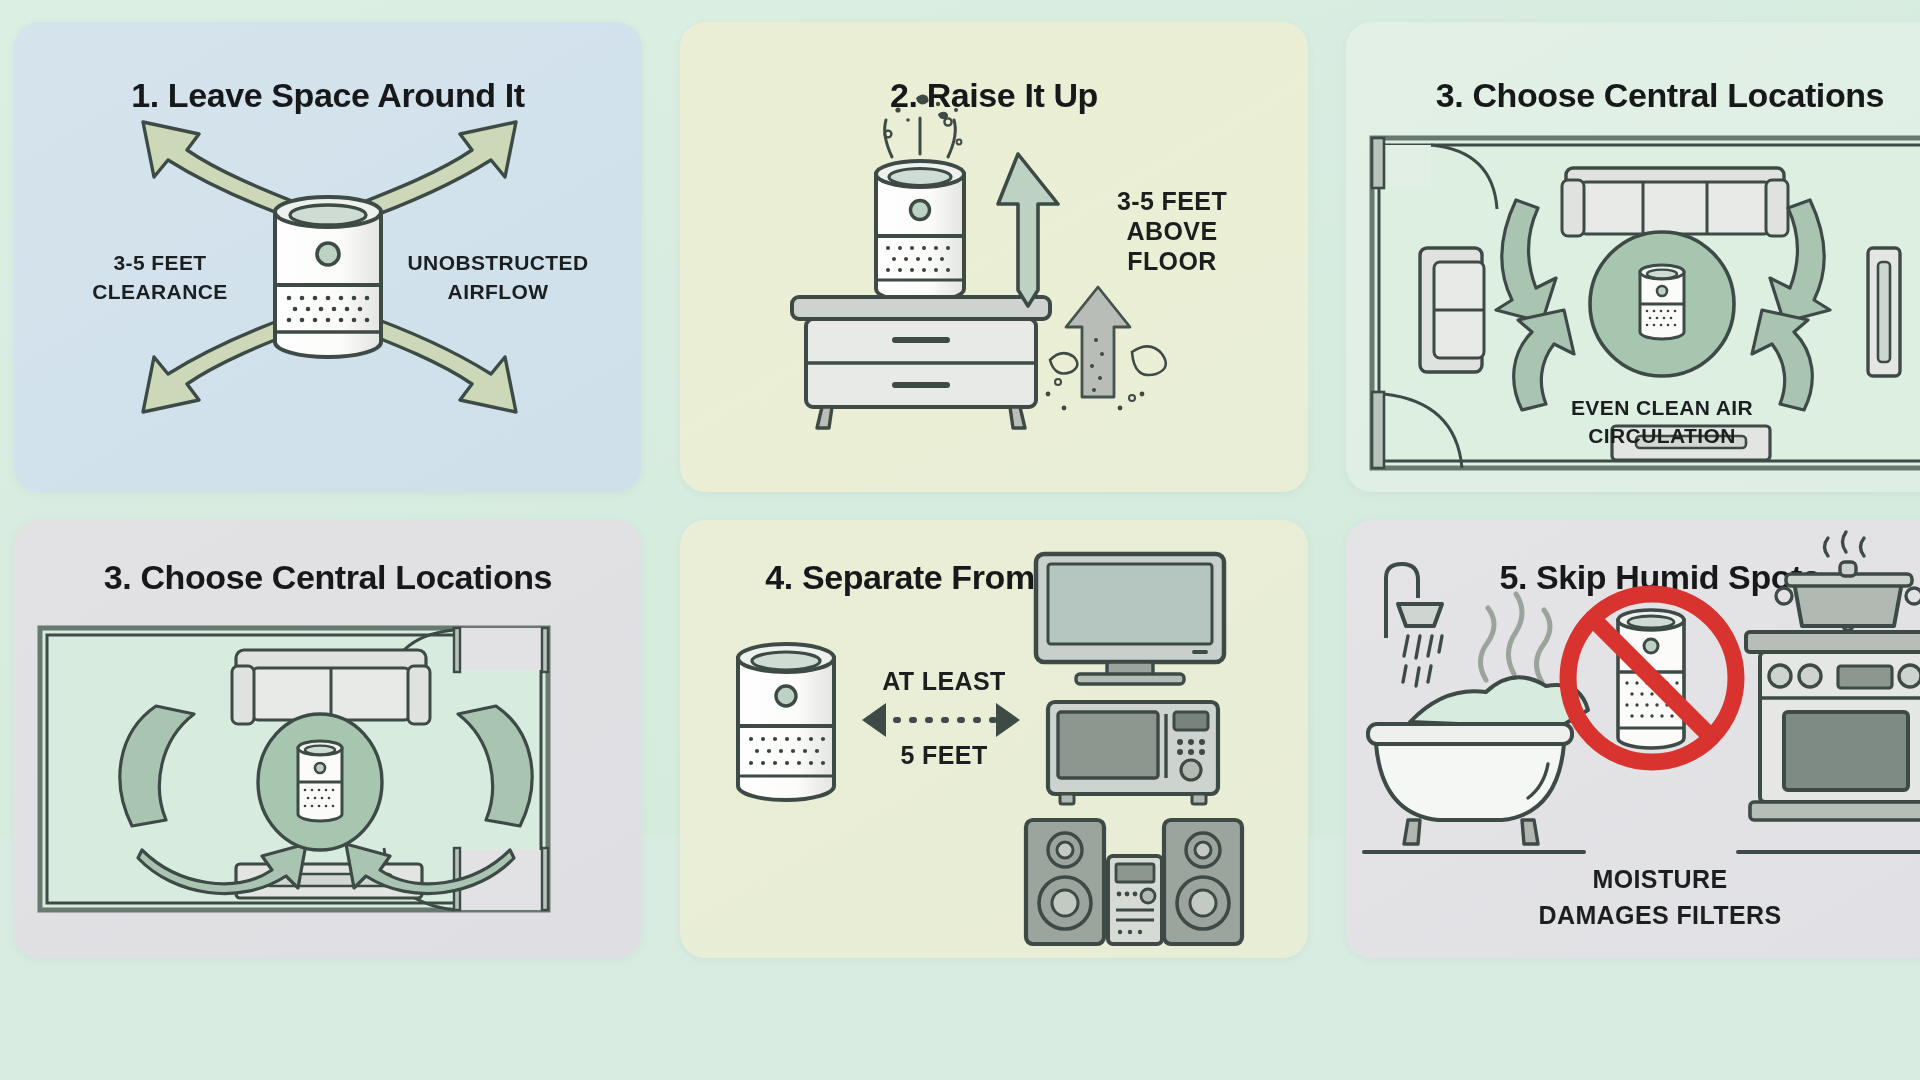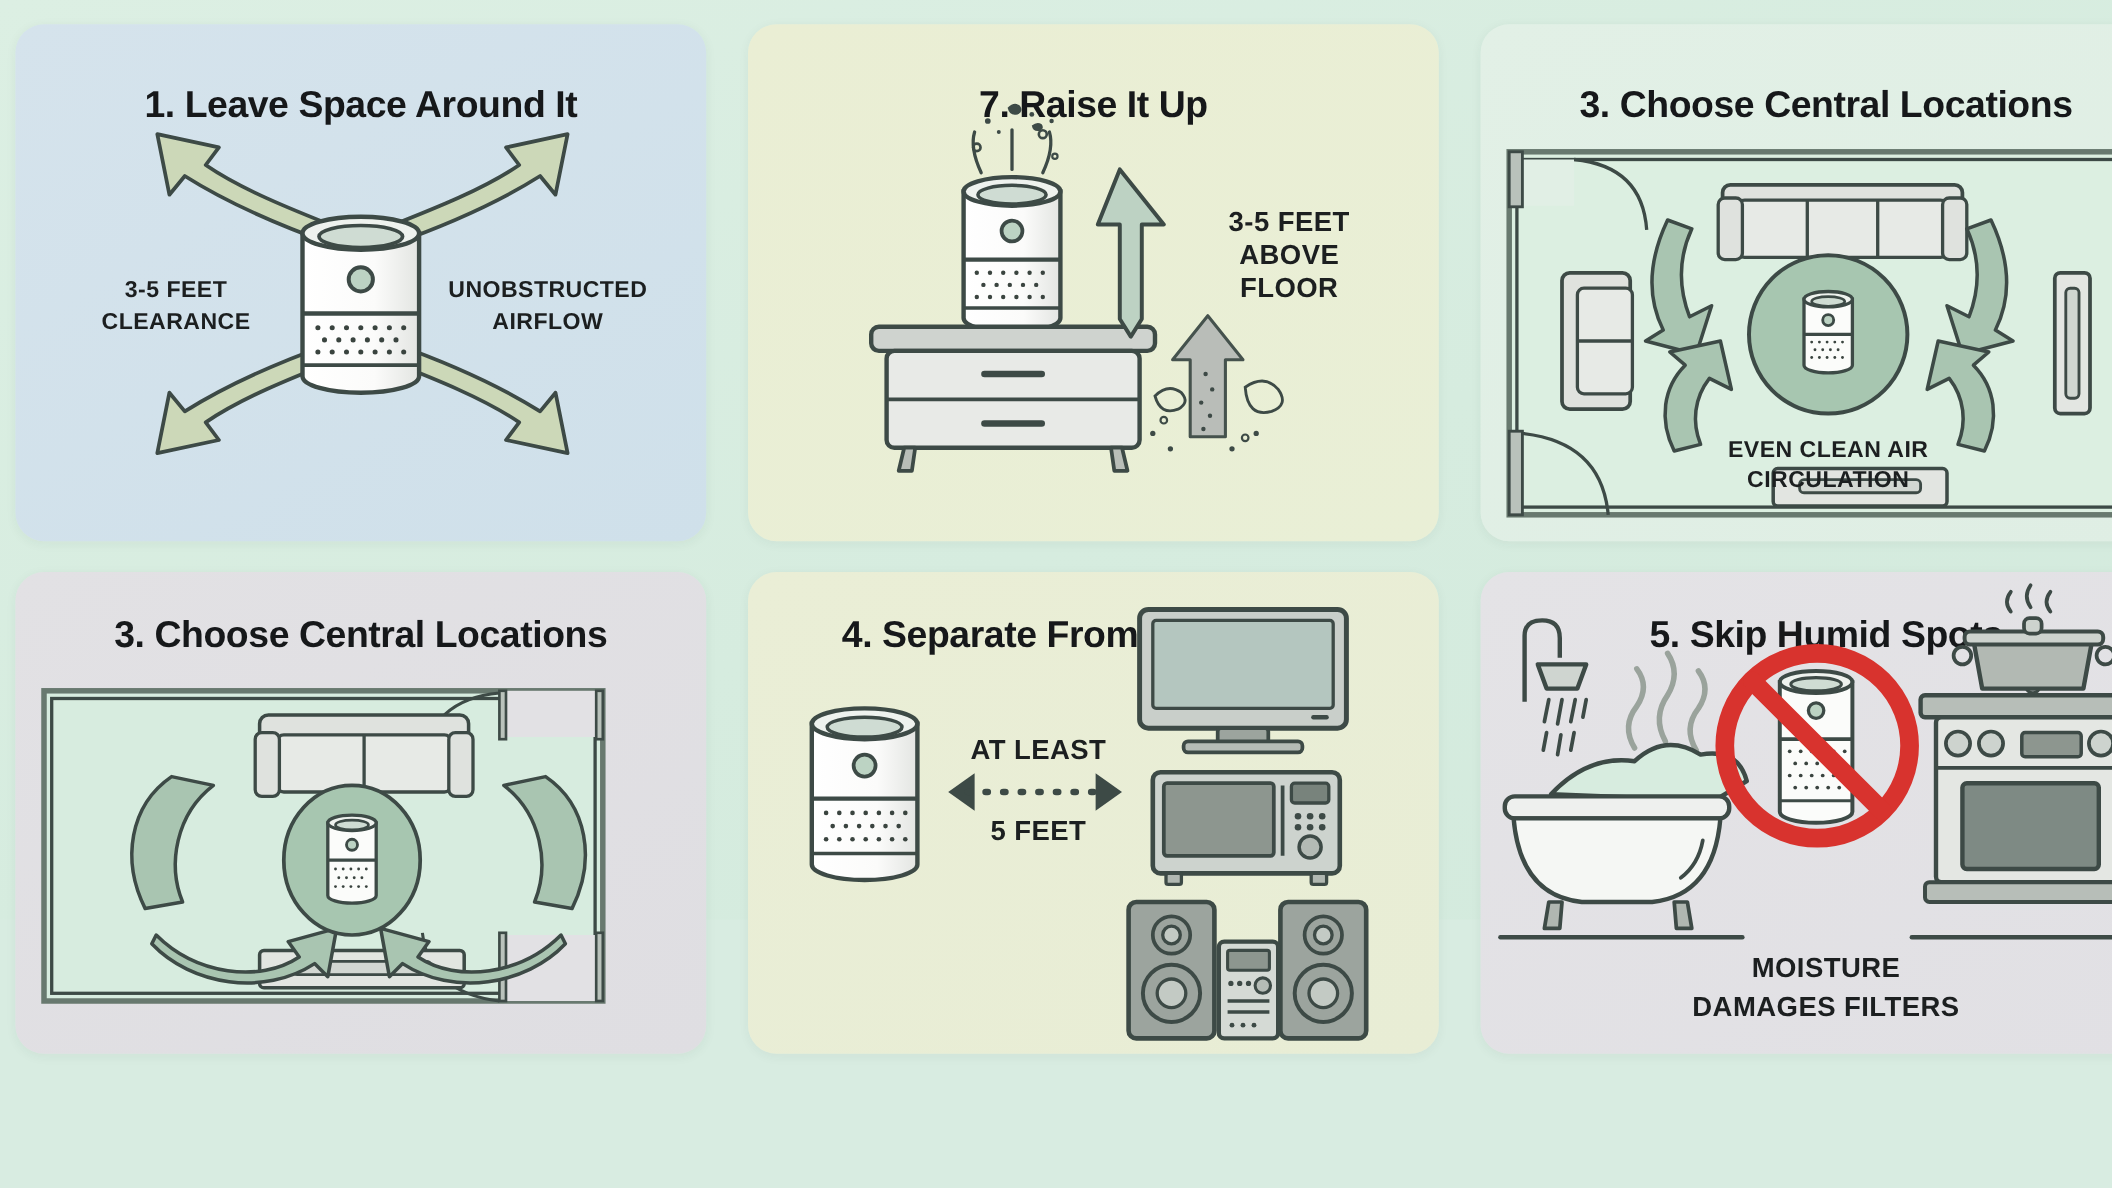--- a/index.html
+++ b/index.html
@@ -131,21 +131,21 @@
         </g>
 
         <text class="lbl" x="146" y="248" text-anchor="middle">3-5 FEET</text>
         <text class="lbl" x="146" y="277" text-anchor="middle">CLEARANCE</text>
         <text class="lbl" x="484" y="248" text-anchor="middle">UNOBSTRUCTED</text>
         <text class="lbl" x="484" y="277" text-anchor="middle">AIRFLOW</text>
       </svg>
     </div>
 
     <div class="panel panel-cream row1">
-      <div class="panel-title">7. Raise It Up</div>
+      <div class="panel-title">2. Raise It Up</div>
       <svg class="art" viewBox="0 0 628 470">
 
         <g stroke="#3d4a46" fill="none" stroke-width="3" stroke-linecap="round">
           <path d="M212 135 C205 120 203 108 206 98"></path>
           <path d="M268 135 C275 120 277 108 274 98"></path>
           <line x1="240" y1="132" x2="240" y2="96"></line>
         </g>
         <g fill="#3d4a46">
           <circle cx="218" cy="88" r="2.6"></circle>
             <circle cx="258" cy="82" r="2.2"></circle>

